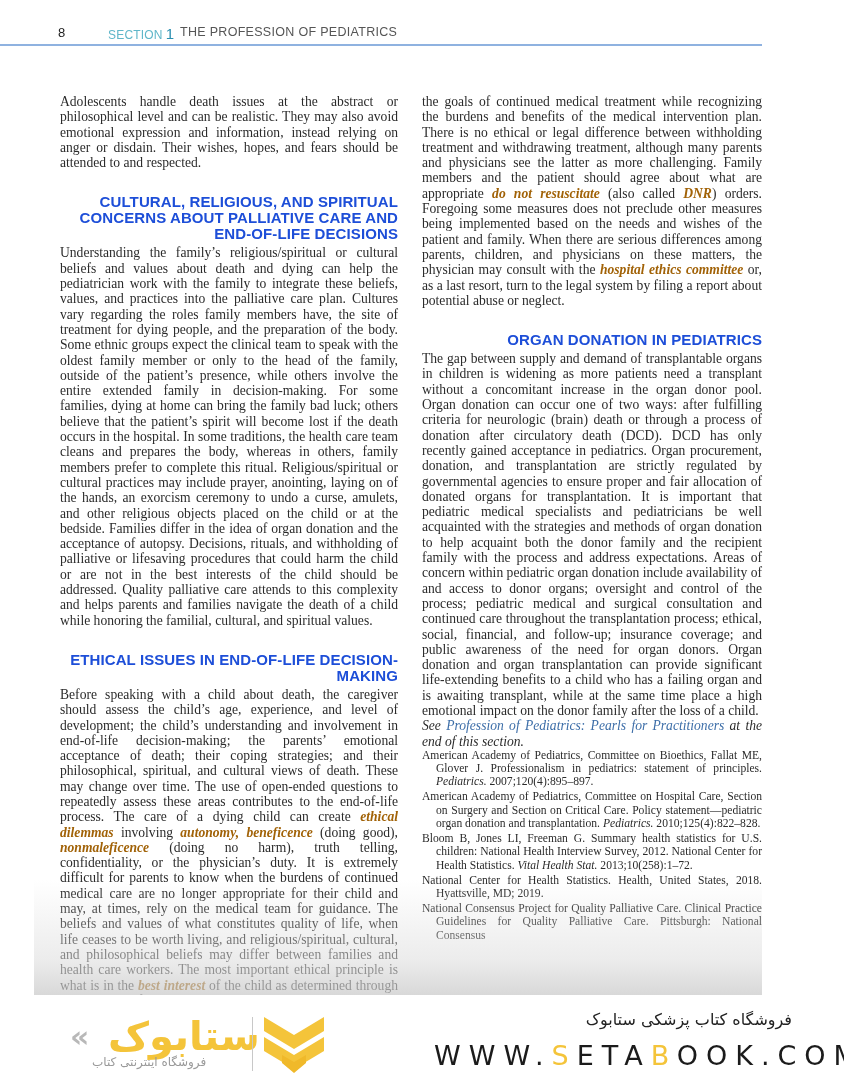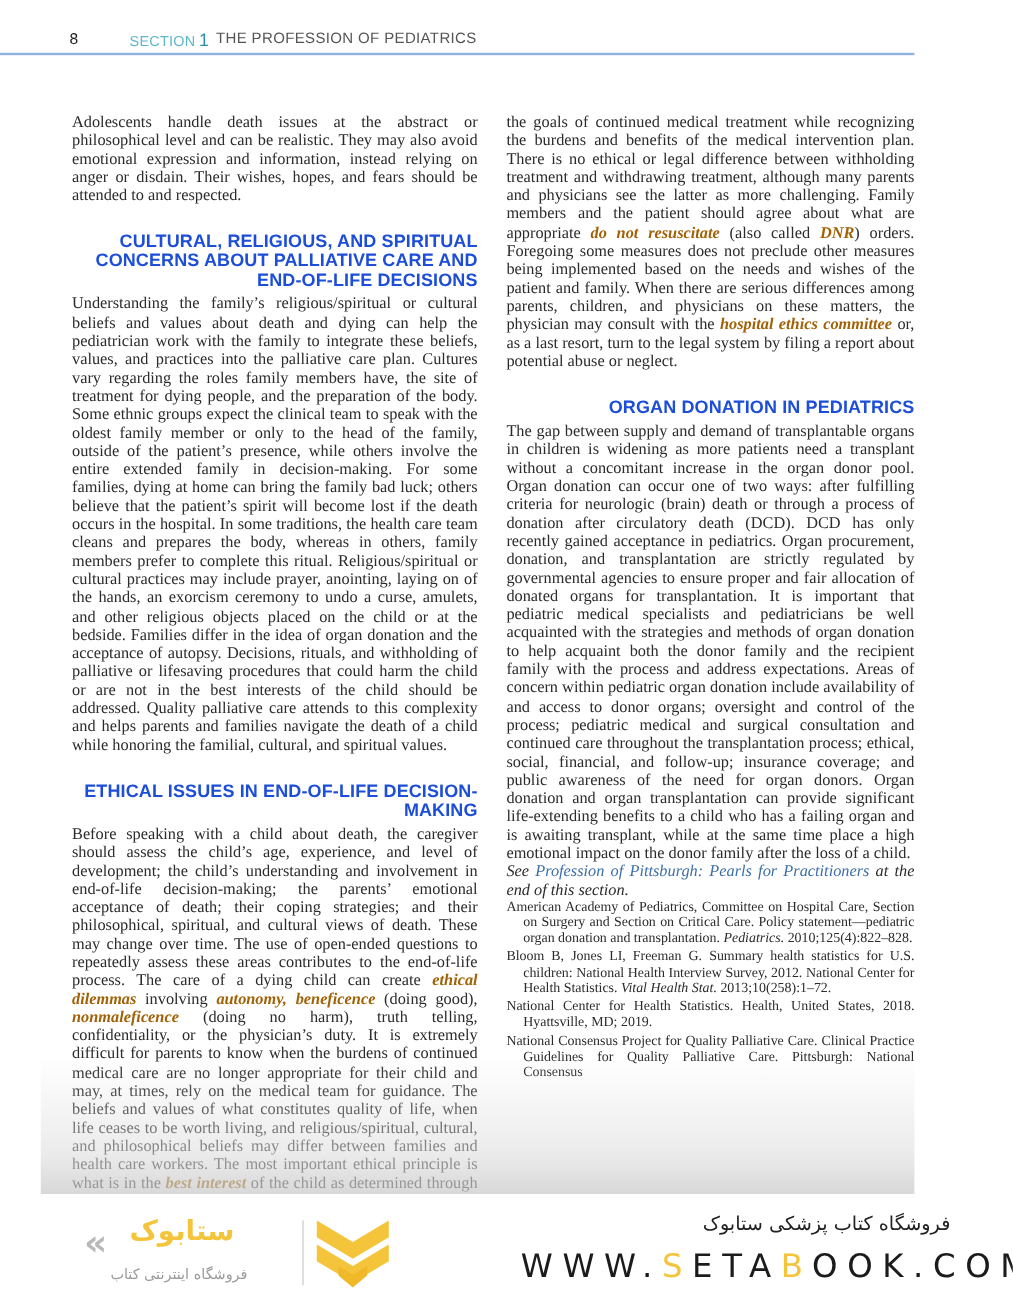--- a/index.html
+++ b/index.html
@@ -20,21 +20,21 @@
   .italic { font-style:italic; }
   .link { color:#3d6ea8; font-style:italic; }
   .sr-h { font-family:"Liberation Sans",sans-serif; font-weight:bold; color:#1a78c2; font-size:15px; margin:0 0 2px 0; }
   .ref { font-size:11.6px; line-height:13.2px; padding-left:14px; text-indent:-14px; margin:0 0 2px 0; }
   .fade { position:absolute; left:34px; top:880px; width:728px; height:115px;
           background:linear-gradient(to bottom, rgba(255,255,255,0) 0%, rgba(220,220,220,0.55) 70%, rgba(200,200,200,0.7) 100%);
           pointer-events:none; }
   .cut { position:absolute; left:0; top:995px; width:844px; height:85px; background:#ffffff; }
 
   .logo { position:absolute; left:70px; top:1013px; width:260px; height:62px; }
-  .logo-word { position:absolute; left:0; top:0; font-family:"DejaVu Sans",sans-serif; font-size:23px; font-weight:bold; color:#f4c43a; letter-spacing:-1px; }
+  .logo-word { position:absolute; left:0; top:0; font-family:"DejaVu Sans",sans-serif; font-size:40px; font-weight:bold; color:#f4c43a; letter-spacing:-1px; }
   .logo-chev { position:absolute; left:0; top:6px; font-family:"DejaVu Sans",sans-serif; font-size:30px; font-weight:bold; color:#b8b8b8; }
   .logo-sub { position:absolute; left:22px; top:42px; font-family:"DejaVu Sans",sans-serif; font-size:12px; color:#9a9a9a; direction:rtl; }
   .logo-div { position:absolute; left:182px; top:4px; width:1px; height:54px; background:#c8c8c8; }
   .logo-mark { position:absolute; left:192px; top:2px; width:64px; height:60px; }
   .store-fa { position:absolute; left:480px; top:1010px; width:312px; text-align:right; font-family:"DejaVu Sans",sans-serif; font-size:16px; color:#222; direction:rtl; }
   .store-url { position:absolute; left:434px; top:1040px; font-family:"DejaVu Sans",sans-serif; font-size:27px; letter-spacing:8px; color:#1b1b1b; }
   .hl { color:#f4c43a; }
 </style>
 </head>
 <body>
@@ -54,23 +54,24 @@
   <h2 class="h" style="margin-top:24px;">ETHICAL ISSUES IN END-OF-LIFE DECISION-MAKING</h2>
   <p><span>Before speaking with a child about death, the caregiver should assess the child’s age, experience, and level of development; the child’s understanding and involvement in end-of-life decision-making; the parents’ emotional acceptance of death; their coping strategies; and their philosophical, spiritual, and cultural views of death. These may change over time. The use of open-ended questions to repeatedly assess these areas contributes to the end-of-life process. The care of a dying child can create </span><b>ethical dilemmas</b><span> involving </span><b>autonomy, beneficence</b><span> (doing good), </span><b>nonmaleficence</b><span> (doing no harm), truth telling, confidentiality, or the physician’s duty. It is extremely difficult for parents to know when the burdens of continued medical care are no longer appropriate for their child and may, at times, rely on the medical team for guidance. The beliefs and values of what constitutes quality of life, when life ceases to be worth living, and religious/spiritual, cultural, and philosophical beliefs may differ between families and health care workers. The most important ethical principle is what is in the </span><b>best interest</b><span> of the child as determined through the process of </span><b>shared decision-making, informed consent</b><span> from the parents, and </span><b>assent</b><span> from the child. Sensitive and meaningful communication with the family, in their own terms, is</span></p>
 </div>
 
 <div class="col col-right">
   <p><span>the goals of continued medical treatment while recognizing the burdens and benefits of the medical intervention plan. There is no ethical or legal difference between withholding treatment and withdrawing treatment, although many parents and physicians see the latter as more challenging. Family members and the patient should agree about what are appropriate </span><b>do not resuscitate</b><span> (also called </span><b>DNR</b><span>) orders. Foregoing some measures does not preclude other measures being implemented based on the needs and wishes of the patient and family. When there are serious differences among parents, children, and physicians on these matters, the physician may consult with the </span><b>hospital ethics committee</b><span> or, as a last resort, turn to the legal system by filing a report about potential abuse or neglect.</span></p>
 
   <h2 class="h" style="margin-top:24px;">ORGAN DONATION IN PEDIATRICS</h2>
   <p>The gap between supply and demand of transplantable organs in children is widening as more patients need a transplant without a concomitant increase in the organ donor pool. Organ donation can occur one of two ways: after fulfilling criteria for neurologic (brain) death or through a process of donation after circulatory death (DCD). DCD has only recently gained acceptance in pediatrics. Organ procurement, donation, and transplantation are strictly regulated by governmental agencies to ensure proper and fair allocation of donated organs for transplantation. It is important that pediatric medical specialists and pediatricians be well acquainted with the strategies and methods of organ donation to help acquaint both the donor family and the recipient family with the process and address expectations. Areas of concern within pediatric organ donation include availability of and access to donor organs; oversight and control of the process; pediatric medical and surgical consultation and continued care throughout the transplantation process; ethical, social, financial, and follow-up; insurance coverage; and public awareness of the need for organ donors. Organ donation and organ transplantation can provide significant life-extending benefits to a child who has a failing organ and is awaiting transplant, while at the same time place a high emotional impact on the donor family after the loss of a child.</p>
 
-  <p class="italic"><span>See </span><span class="link">Profession of Pittsburgh: Pearls for Practitioners</span><span> at the end of this section.</span></p>
+  <p class="italic"><span>See </span><span class="link">Profession of Pediatrics: Pearls for Practitioners</span><span> at the end of this section.</span></p>
 
   <div>
+    <p class="ref"><span>American Academy of Pediatrics, Committee on Bioethics, Fallat ME, Glover J. Professionalism in pediatrics: statement of principles. </span><i>Pediatrics.</i><span> 2007;120(4):895–897.</span></p>
     <p class="ref"><span>American Academy of Pediatrics, Committee on Hospital Care, Section on Surgery and Section on Critical Care. Policy statement—pediatric organ donation and transplantation. </span><i>Pediatrics.</i><span> 2010;125(4):822–828.</span></p>
     <p class="ref"><span>Bloom B, Jones LI, Freeman G. Summary health statistics for U.S. children: National Health Interview Survey, 2012. National Center for Health Statistics. </span><i>Vital Health Stat.</i><span> 2013;10(258):1–72.</span></p>
     <p class="ref"><span>National Center for Health Statistics. Health, United States, 2018. Hyattsville, MD; 2019.</span></p>
     <p class="ref"><span>National Consensus Project for Quality Palliative Care. Clinical Practice Guidelines for Quality Palliative Care. Pittsburgh: National Consensus</span></p>
   </div>
 </div>
 
 <div class="fade"></div>
 <div class="cut"></div>
 

